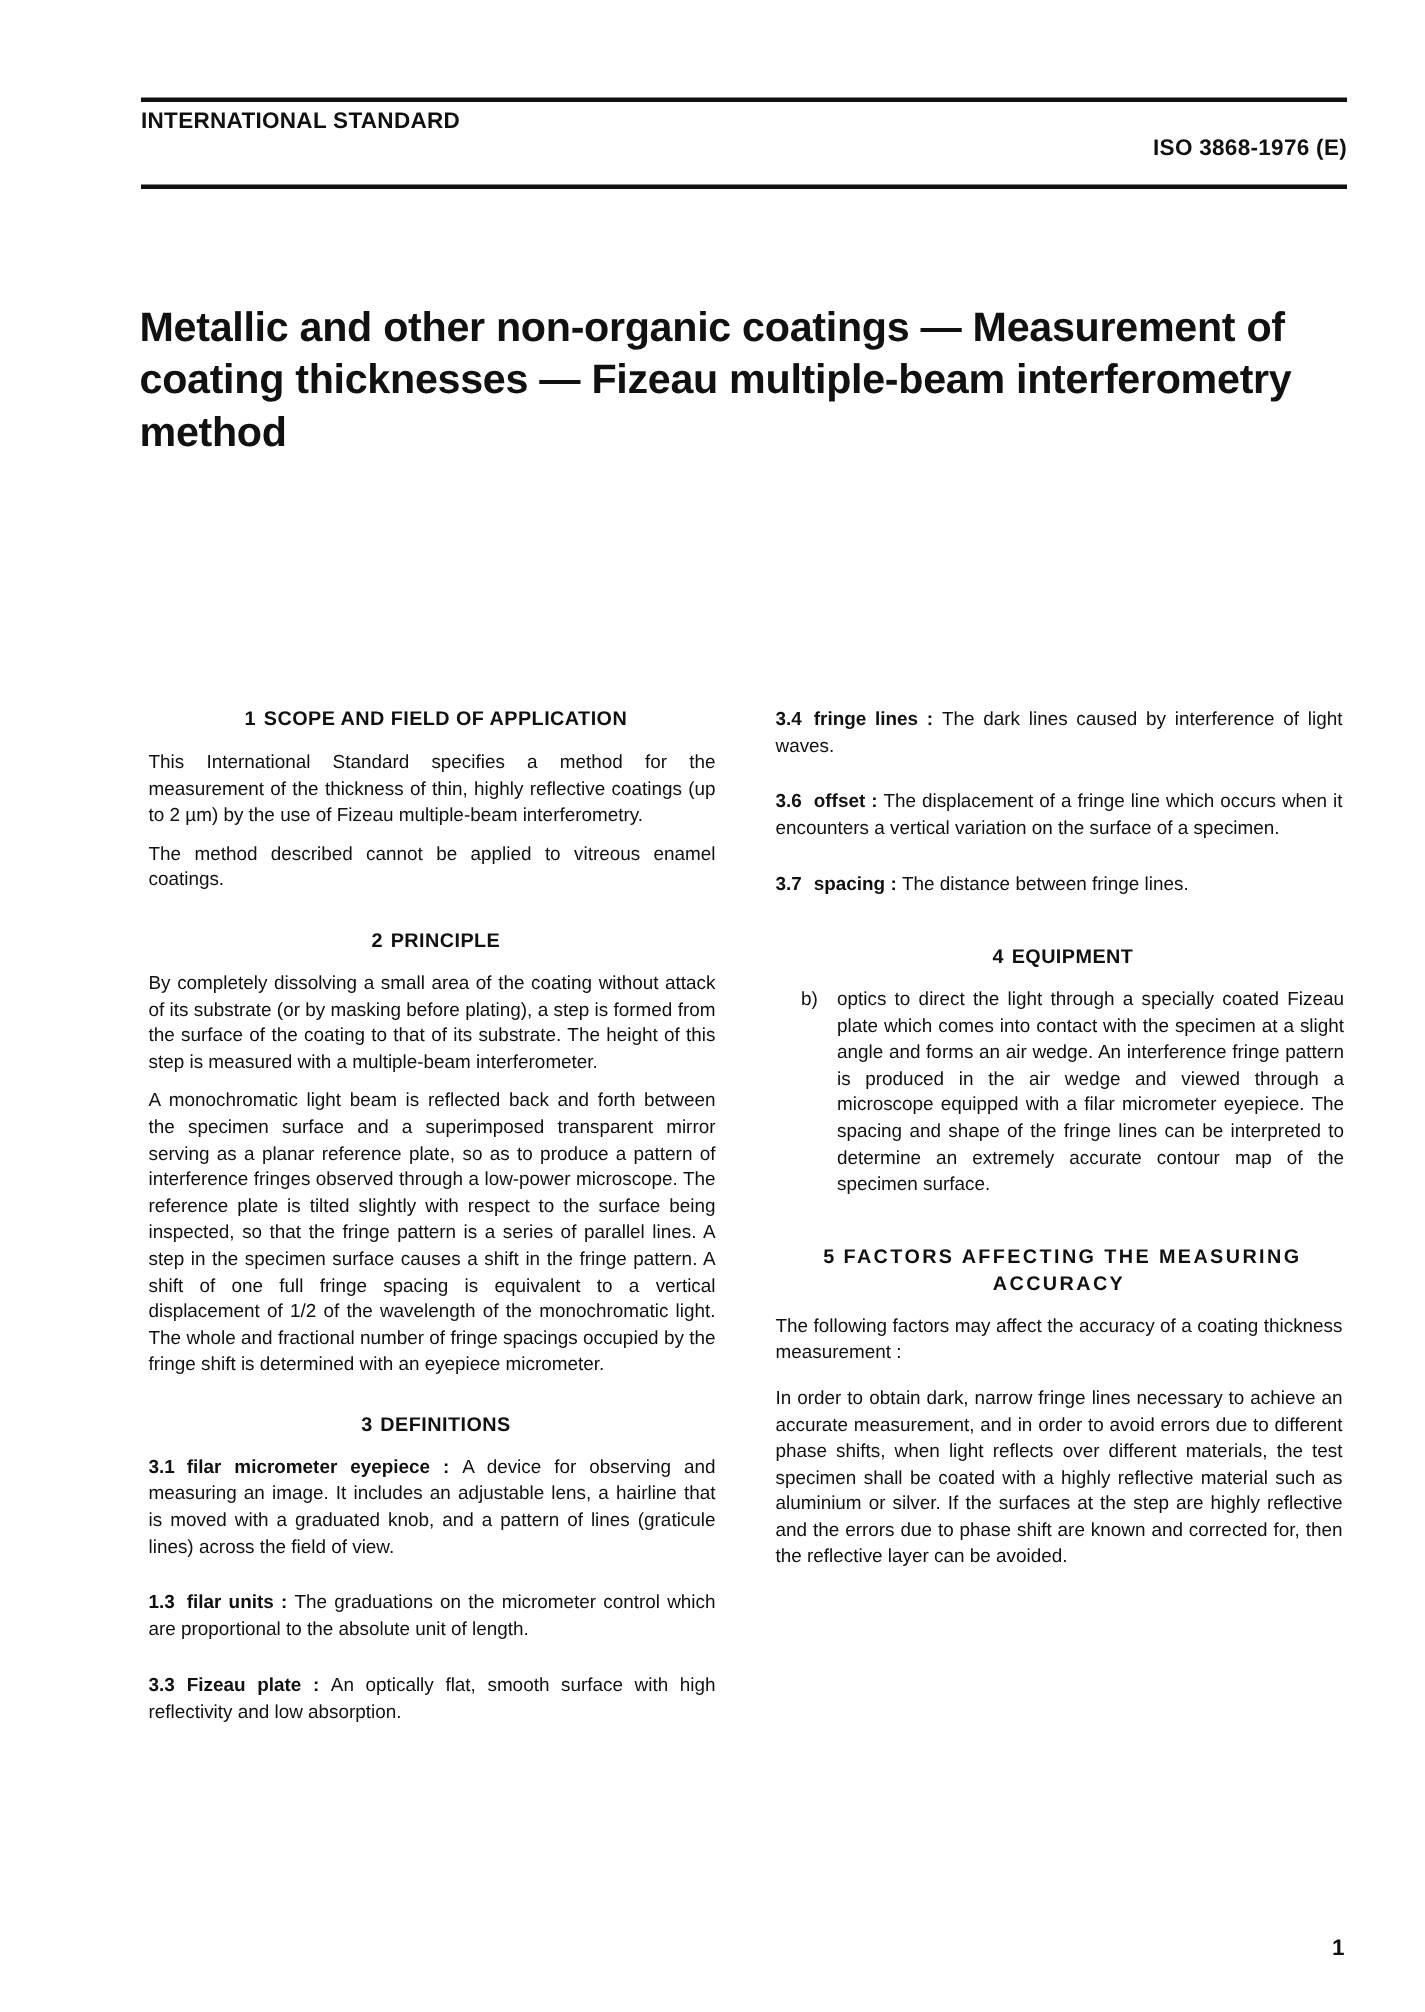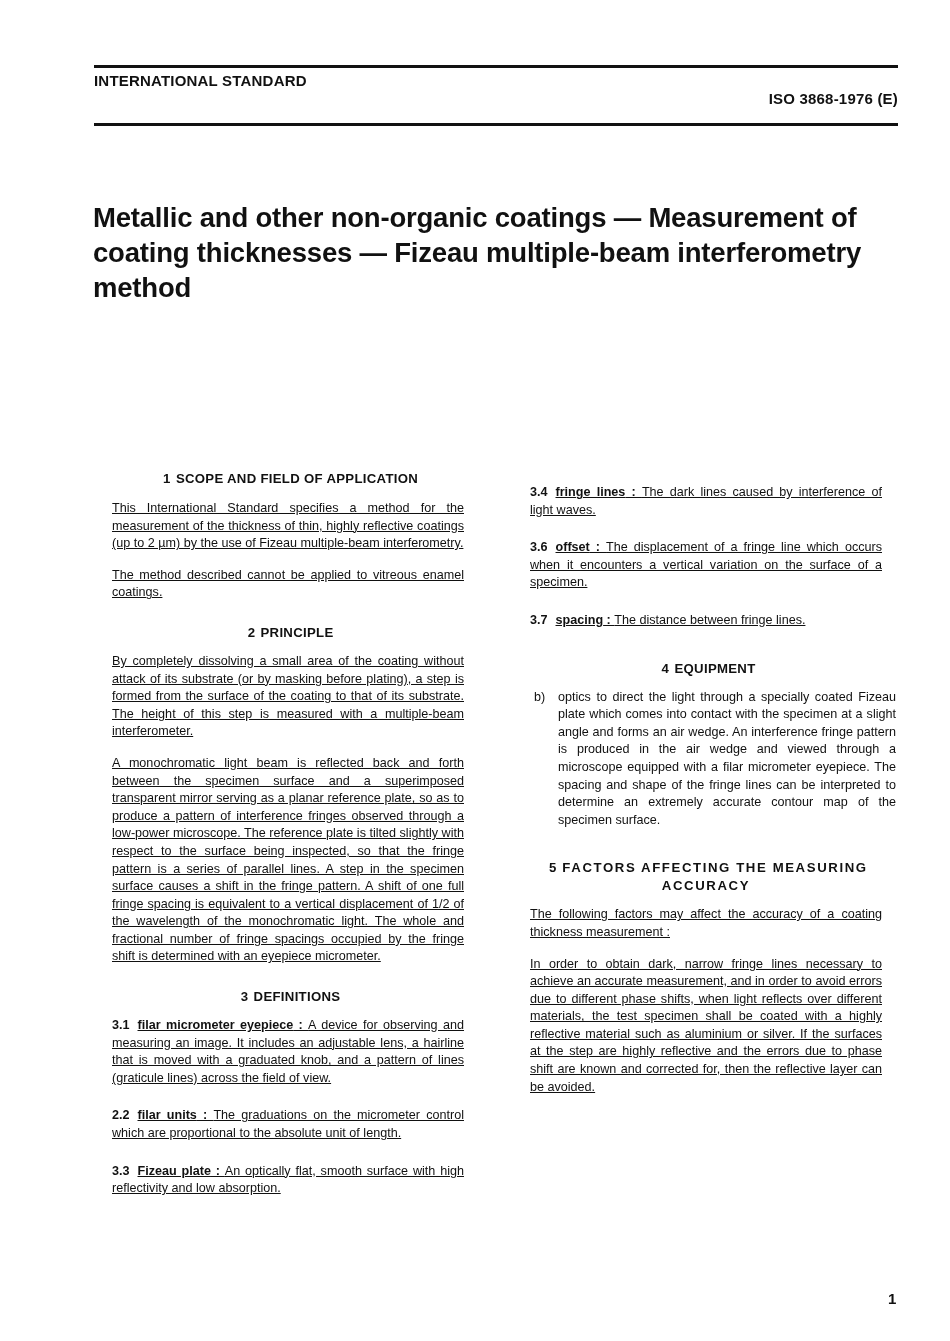--- a/index.html
+++ b/index.html
@@ -65,23 +65,22 @@
       letter-spacing: 0.3px;
       margin: 0;
       line-height: 18px;
       text-align: center;
     }
     .sec-head .num {
       display: inline-block;
       width: 18px;
     }
     p {
-      margin: 14px;
+      margin: 1px;
       text-align: justify;
-      text-decoration: underline;
     }
     .sub-head {
       font-weight: bold;
       font-size: 12.6px;
       margin: 0;
     }
     .sub-head .num { display: inline-block; width: 34px; }
     .def .num { font-weight: bold; display: inline-block; margin-right: 8px; }
     .def .term { font-weight: bold; }
     .list-item {
@@ -129,21 +128,21 @@
   </section>
 
   <section style="margin-top:22px;">
     <h2 class="sec-head">
       <span class="num">3</span><span>DEFINITIONS</span>
     </h2>
     <p class="def" style="margin-top:11px;">
       <span class="num">3.1</span><span class="term">filar micrometer eyepiece</span><b> : </b><span>A device for observing and measuring an image. It includes an adjustable lens, a hairline that is moved with a graduated knob, and a pattern of lines (graticule lines) across the field of view.</span>
     </p>
     <p class="def" style="margin-top:20px;">
-      <span class="num">2.2</span><span class="term">filar units</span><b> : </b><span>The graduations on the micrometer control which are proportional to the absolute unit of length.</span>
+      <span class="num">1.3</span><span class="term">filar units</span><b> : </b><span>The graduations on the micrometer control which are proportional to the absolute unit of length.</span>
     </p>
     <p class="def" style="margin-top:20px;">
       <span class="num">3.3</span><span class="term">Fizeau plate</span><b> : </b><span>An optically flat, smooth surface with high reflectivity and low absorption.</span>
     </p>
   </section>
 </div>
 
 <div class="col col-right">
 
   <p class="def">

